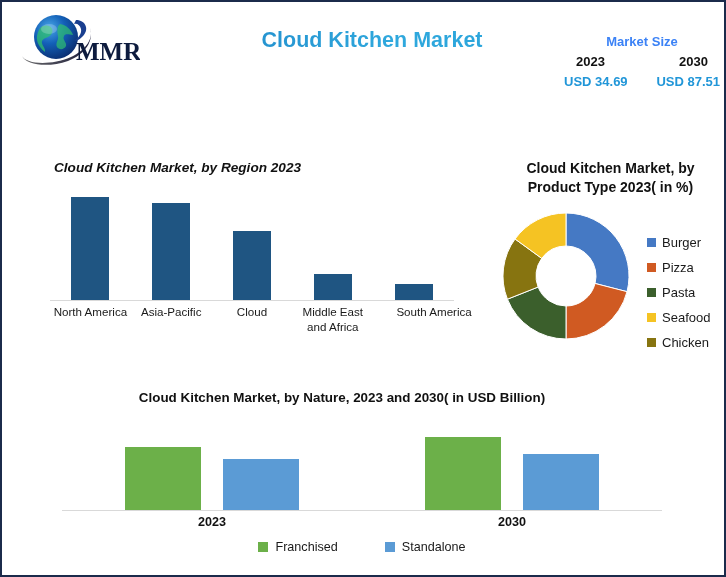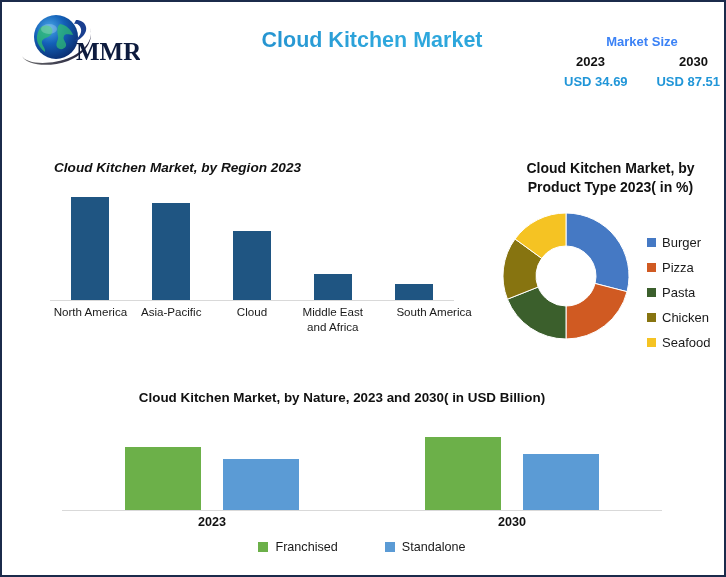--- a/index.html
+++ b/index.html
@@ -286,26 +286,26 @@
       </div>
       <div class="lg-row">
         <span class="lg-swatch" style="background: rgb(208, 90, 34);"></span>
         <span>Pizza</span>
       </div>
       <div class="lg-row">
         <span class="lg-swatch" style="background: rgb(59, 95, 44);"></span>
         <span>Pasta</span>
       </div>
       <div class="lg-row">
+        <span class="lg-swatch" style="background: rgb(245, 195, 35);"></span>
+        <span>Seafood</span>
+      </div>
+      <div class="lg-row">
         <span class="lg-swatch" style="background: rgb(135, 116, 16);"></span>
         <span>Chicken</span>
-      </div>
-      <div class="lg-row">
-        <span class="lg-swatch" style="background: rgb(245, 195, 35);"></span>
-        <span>Seafood</span>
       </div>
     </div>
 
   <div class="chart-title" id="nature-title">Cloud Kitchen Market, by Nature, 2023 and 2030( in USD Billion)</div>
   <div id="nature-chart">
     <div class="nature-plot">
         <div class="nbar" style="left: 63px; width: 76px; height: 63.24px; background: rgb(108, 176, 73);"></div>
         <div class="nbar" style="left: 161px; width: 76px; height: 51.15px; background: rgb(91, 155, 213);"></div>
         <div class="nbar" style="left: 363px; width: 76px; height: 72.54px; background: rgb(108, 176, 73);"></div>
         <div class="nbar" style="left: 461px; width: 76px; height: 55.8px; background: rgb(91, 155, 213);"></div>

